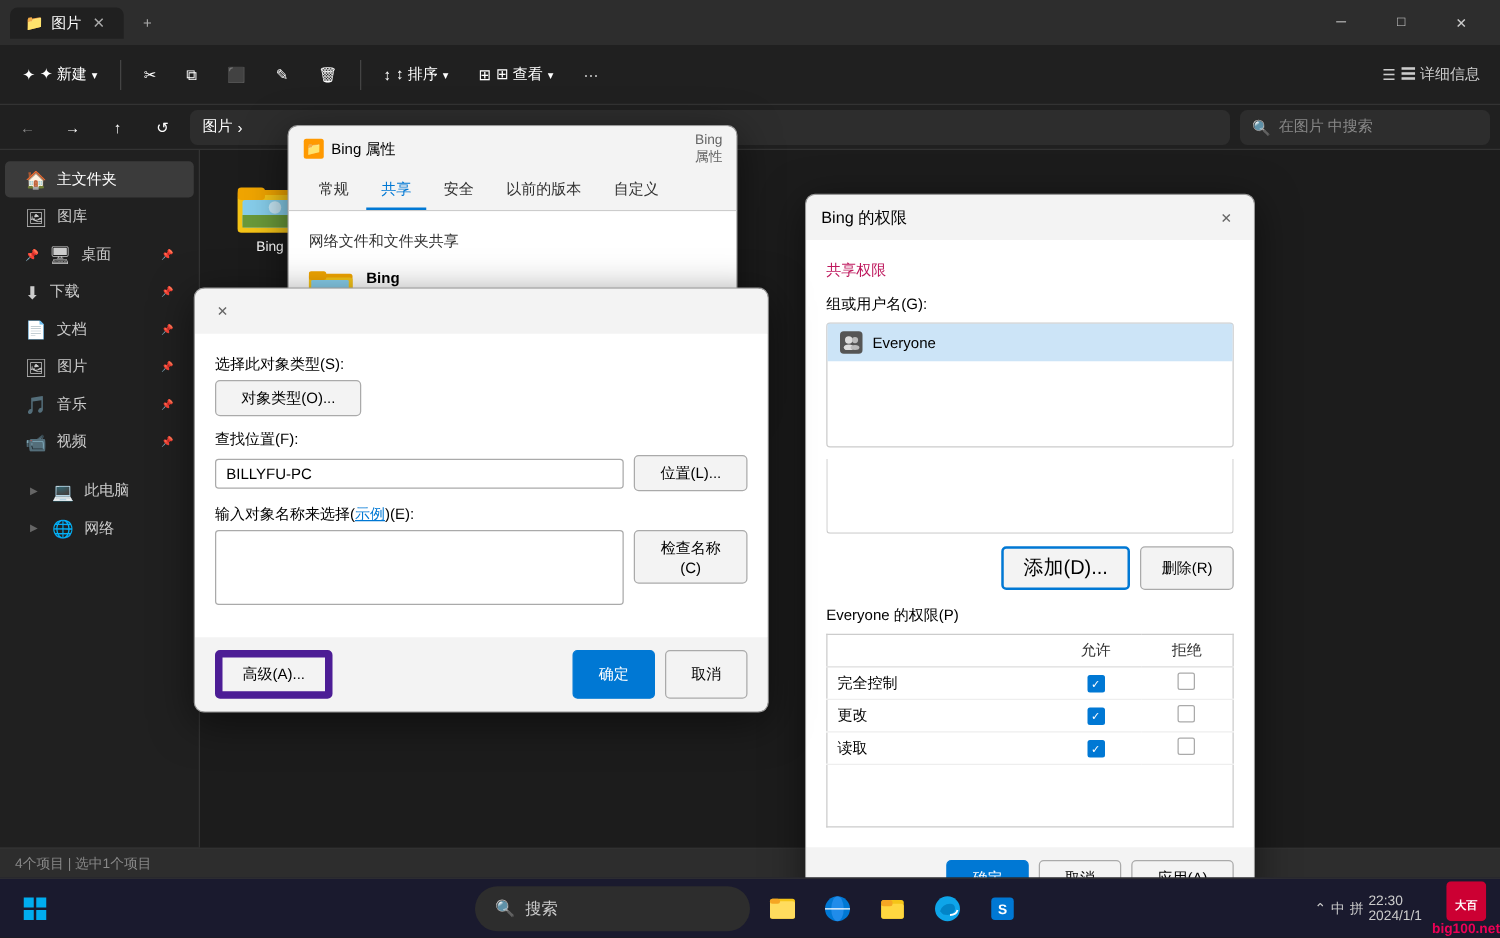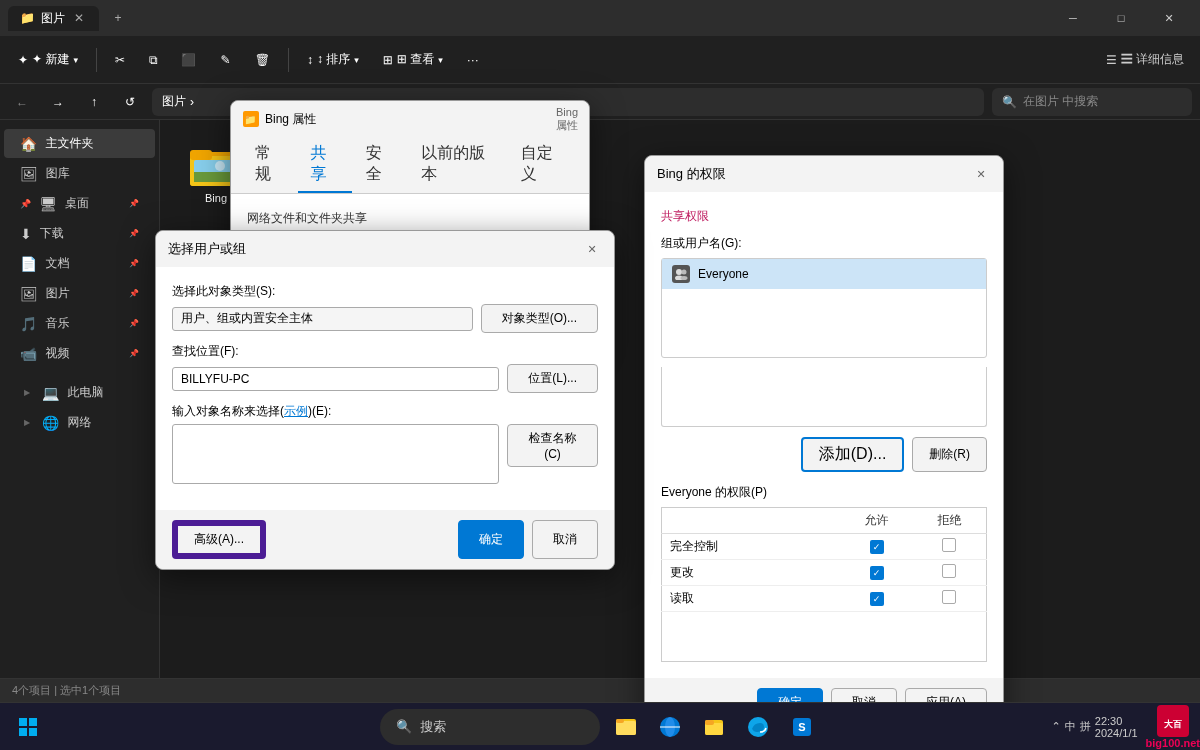--- a/index.html
+++ b/index.html
@@ -355,21 +355,21 @@
     }
     .dialog-tabs {
       display: flex;
       border-bottom: 1px solid #ccc;
       padding: 0 12px;
       background: #f3f3f3;
       gap: 2px;
     }
     .dialog-tab {
       padding: 6px 12px;
-      font-size: 16px;
+      font-size: 12px;
       cursor: pointer;
       color: #333;
       border-bottom: 2px solid transparent;
     }
     .dialog-tab.active {
       border-bottom: 2px solid #0078d4;
       color: #0078d4;
     }
     .dialog-body {
       padding: 16px;
@@ -773,27 +773,25 @@
     </div>
     <div class="dialog-footer">
       <button class="btn primary">确定</button>
       <button class="btn">取消</button>
       <button class="btn">应用(A)</button>
     </div>
   </div>
 
   <div class="dialog-select-user">
     <div class="dialog-title-bar" style="background:#f3f3f3;border-radius:8px 8px 0 0;">
-      <span class="dialog-title-text" style="color:#000;font-size:13px;font-weight:500">选择用户或组</span>
       <div class="dialog-close-btn">✕</div>
     </div>
     <div style="padding: 16px; background: #fff;">
       <div class="dialog-label" style="margin-bottom:4px;color:#000">选择此对象类型(S):</div>
       <div class="dialog-field-row">
-        <input class="dialog-input" type="text" value="用户、组或内置安全主体" readonly="" style="flex: 1 1 0%; background: rgb(245, 245, 245);">
         <button class="btn">对象类型(O)...</button>
       </div>
       <div class="dialog-label" style="margin-bottom:4px;color:#000">查找位置(F):</div>
       <div class="dialog-field-row">
         <input class="dialog-input" type="text" value="BILLYFU-PC" style="flex: 1 1 0%;">
         <button class="btn">位置(L)...</button>
       </div>
       <div style="margin-bottom:4px;">
         <span class="dialog-label" style="color:#000">输入对象名称来选择(</span><span class="example-link">示例</span><span class="dialog-label" style="color:#000">)(E):</span>
       </div>

